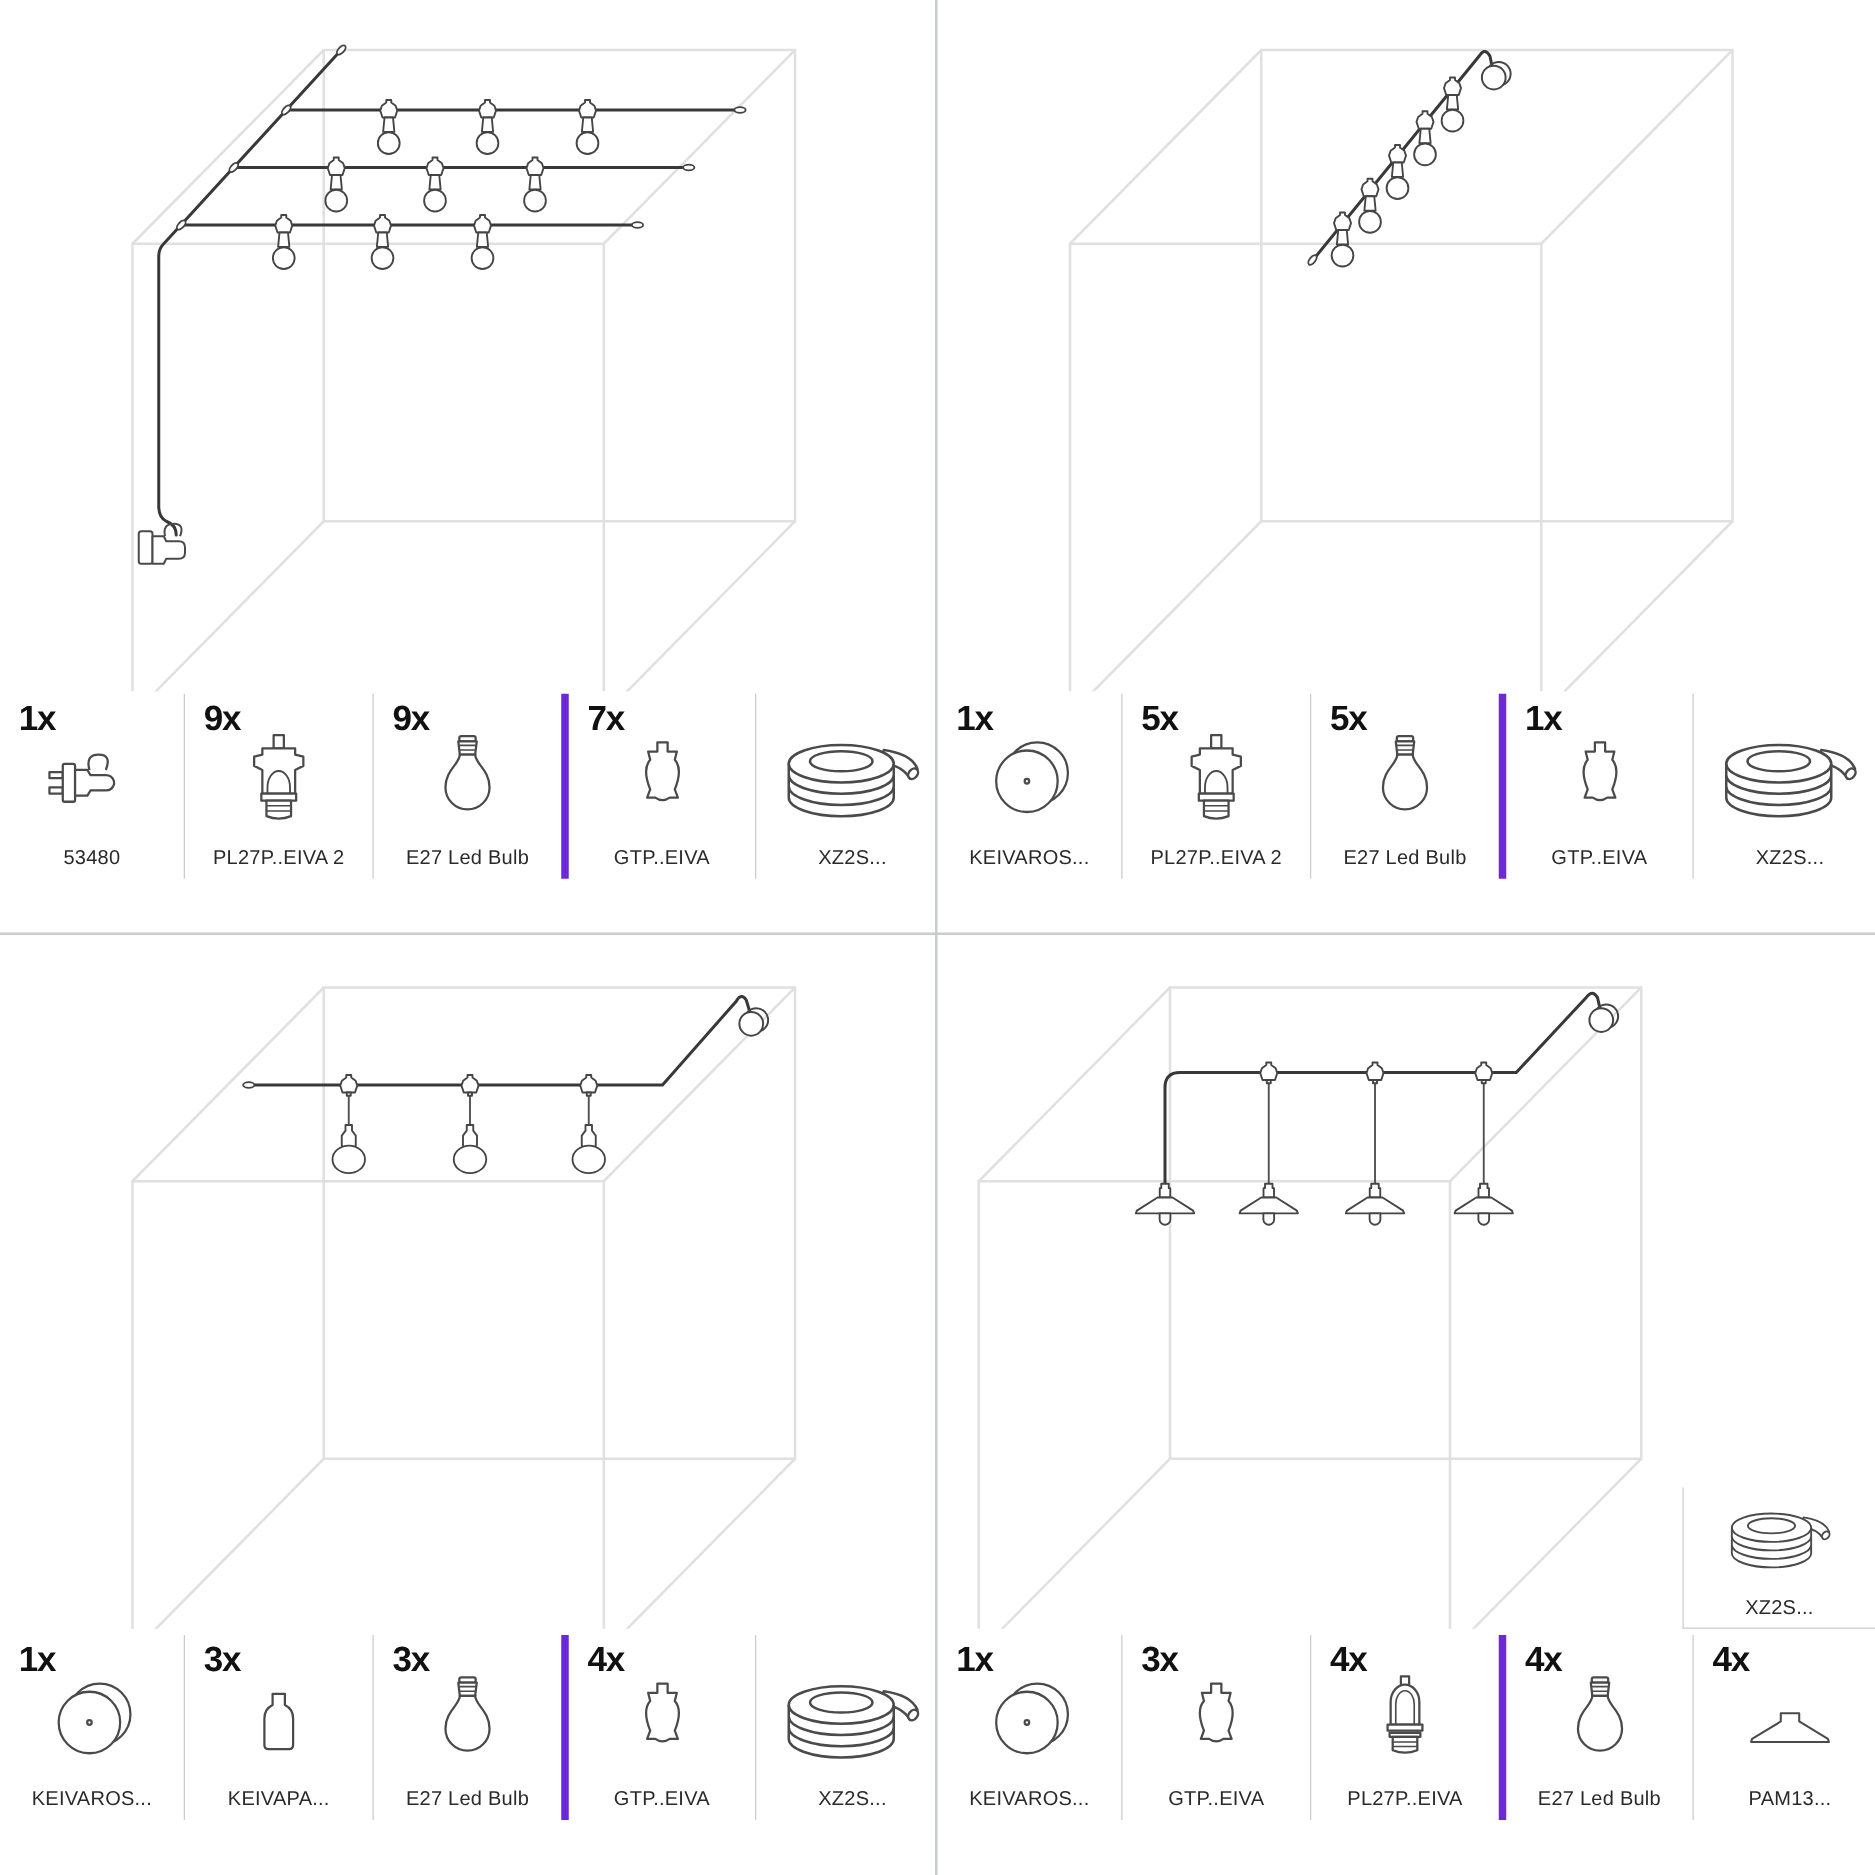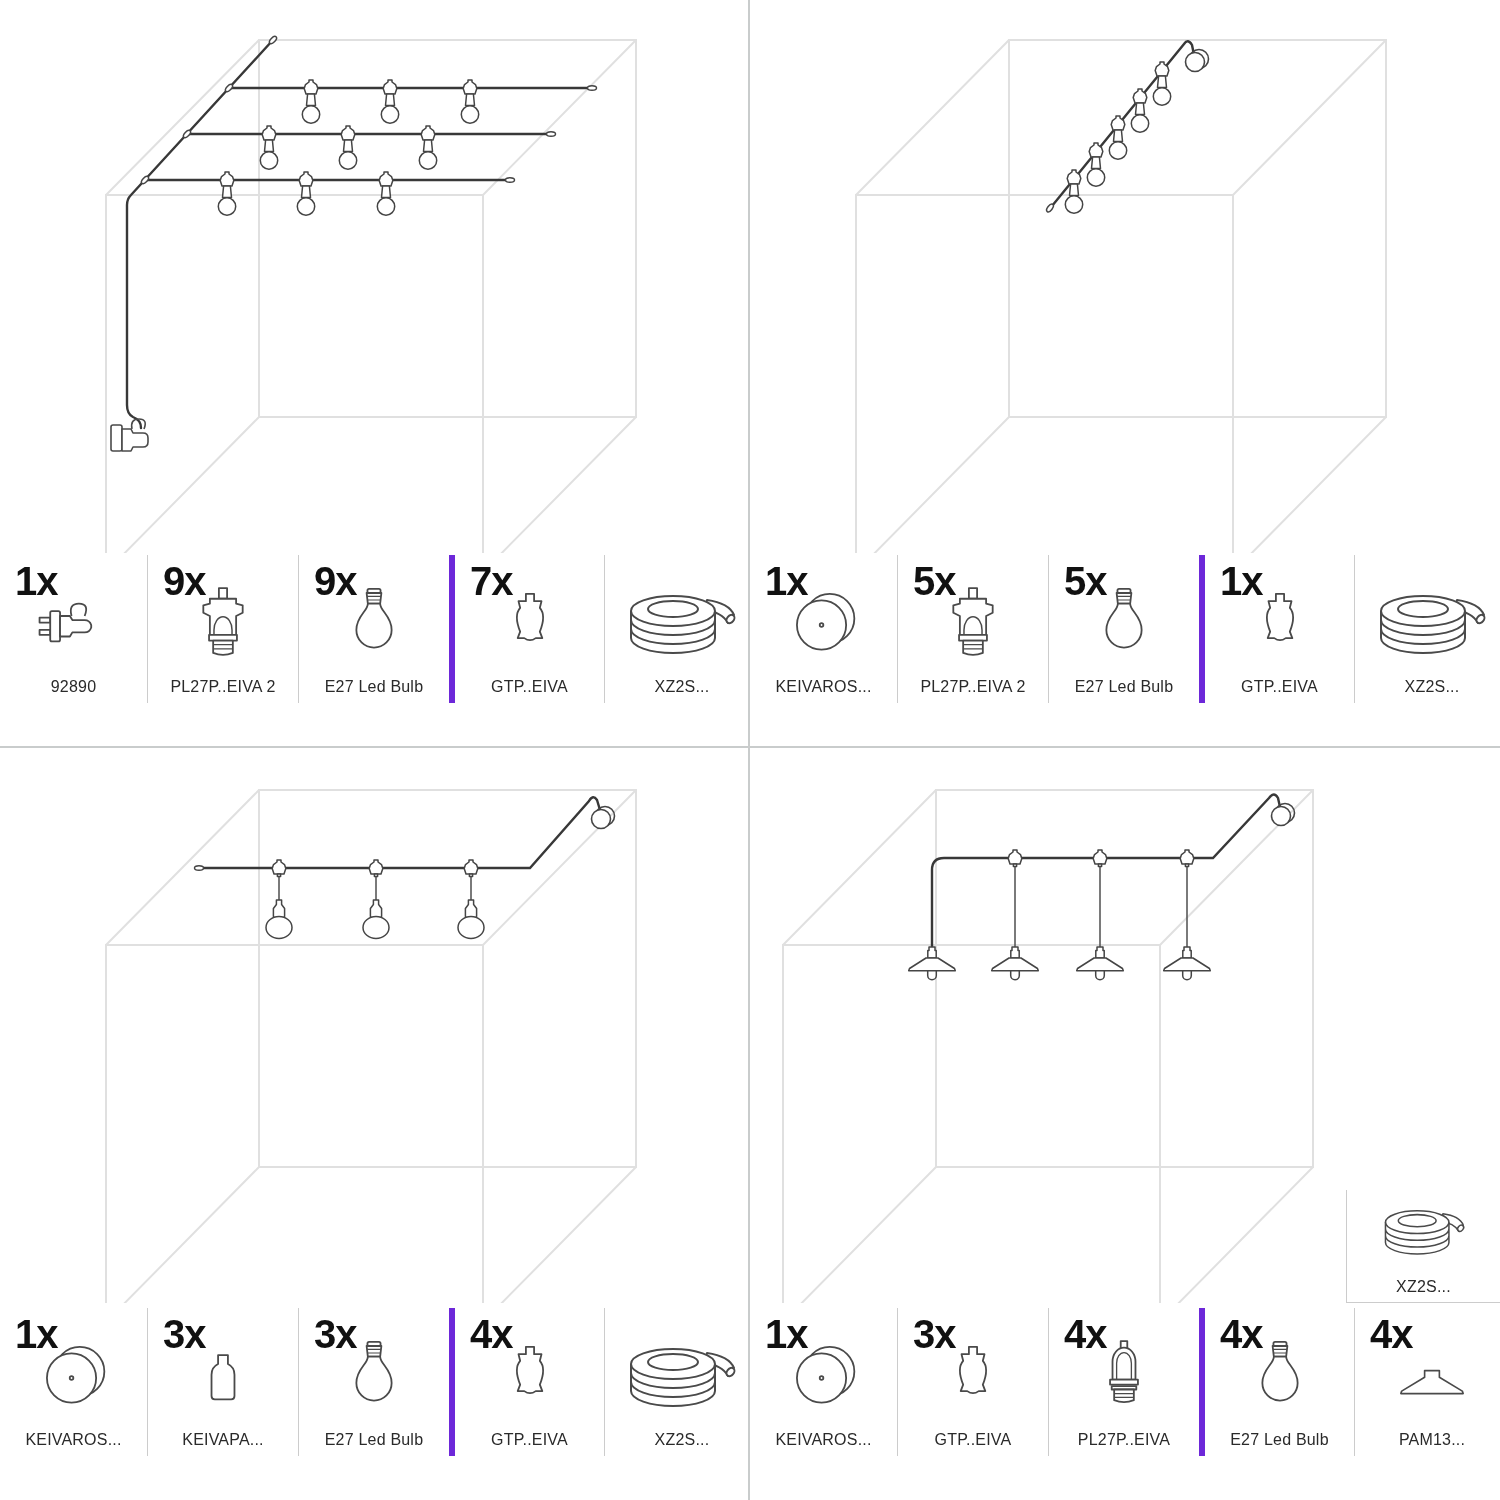--- a/index.html
+++ b/index.html
@@ -13,21 +13,21 @@
   .q-tl{left:0;top:0;} .q-tr{left:750px;top:0;}
   .q-bl{left:0;top:750px;} .q-br{left:750px;top:750px;}
   .diagram{position:absolute;left:0;top:0;width:750px;height:553px;}
   .parts{position:absolute;left:0;height:148px;display:flex;}
   .parts-top{top:555px;} .parts-bottom{top:558px;}
   .cell{position:relative;height:148px;}
   .cw0{width:147px;} .cw1{width:150px;border-left:1px solid #cccccc;}
   .cw2{width:150px;border-left:1px solid #cccccc;}
   .cw3{width:149px;border-left:6px solid #6d28d9;}
   .cw4{width:154px;border-left:1px solid #cccccc;}
-  .qty{position:absolute;left:15px;top:4px;font-size:40px;font-weight:700;letter-spacing:-1px;color:#111;}
+  .qty{position:absolute;left:15px;top:4px;font-size:28px;font-weight:700;letter-spacing:-1px;color:#111;}
   .picon{position:absolute;left:50%;top:28px;transform:translateX(-50%);width:82px;height:84px;}
   .picon-wide{position:absolute;left:50%;top:24px;transform:translateX(-50%);width:132px;height:90px;}
   .pname{position:absolute;bottom:7px;left:0;width:100%;text-align:center;font-size:16px;letter-spacing:0.2px;color:#2a2a2a;white-space:nowrap;}
   .minicell{position:absolute;left:596px;top:440px;width:153px;height:112px;border-left:1px solid #cccccc;border-bottom:1px solid #cccccc;}
   .minicell .picon-wide{top:8px;width:108px;height:68px;}
   .minicell .pname{bottom:6px;}
   svg{display:block;}
 </style>
 </head>
 <body>
@@ -193,21 +193,21 @@
       <use href="#d-hb" transform="translate(306,180)"></use>
       <use href="#d-hb" transform="translate(386,180)"></use>
     </g>
   </svg>
   <div class="parts parts-top">
     <div class="cell cw0">
       <div class="qty">1x</div>
       <svg class="picon" viewBox="0 0 100 100">
           <use href="#i-plug" xlink:href="#i-plug"></use>
         </svg>
-      <div class="pname">92890</div>
+      <div class="pname">53480</div>
     </div>
     <div class="cell cw1">
       <div class="qty">9x</div>
       <svg class="picon" viewBox="0 0 100 100">
           <use href="#i-lamp-holder-2" xlink:href="#i-lamp-holder-2"></use>
         </svg>
       <div class="pname">PL27P..EIVA 2</div>
     </div>
     <div class="cell cw2">
       <div class="qty">9x</div>

